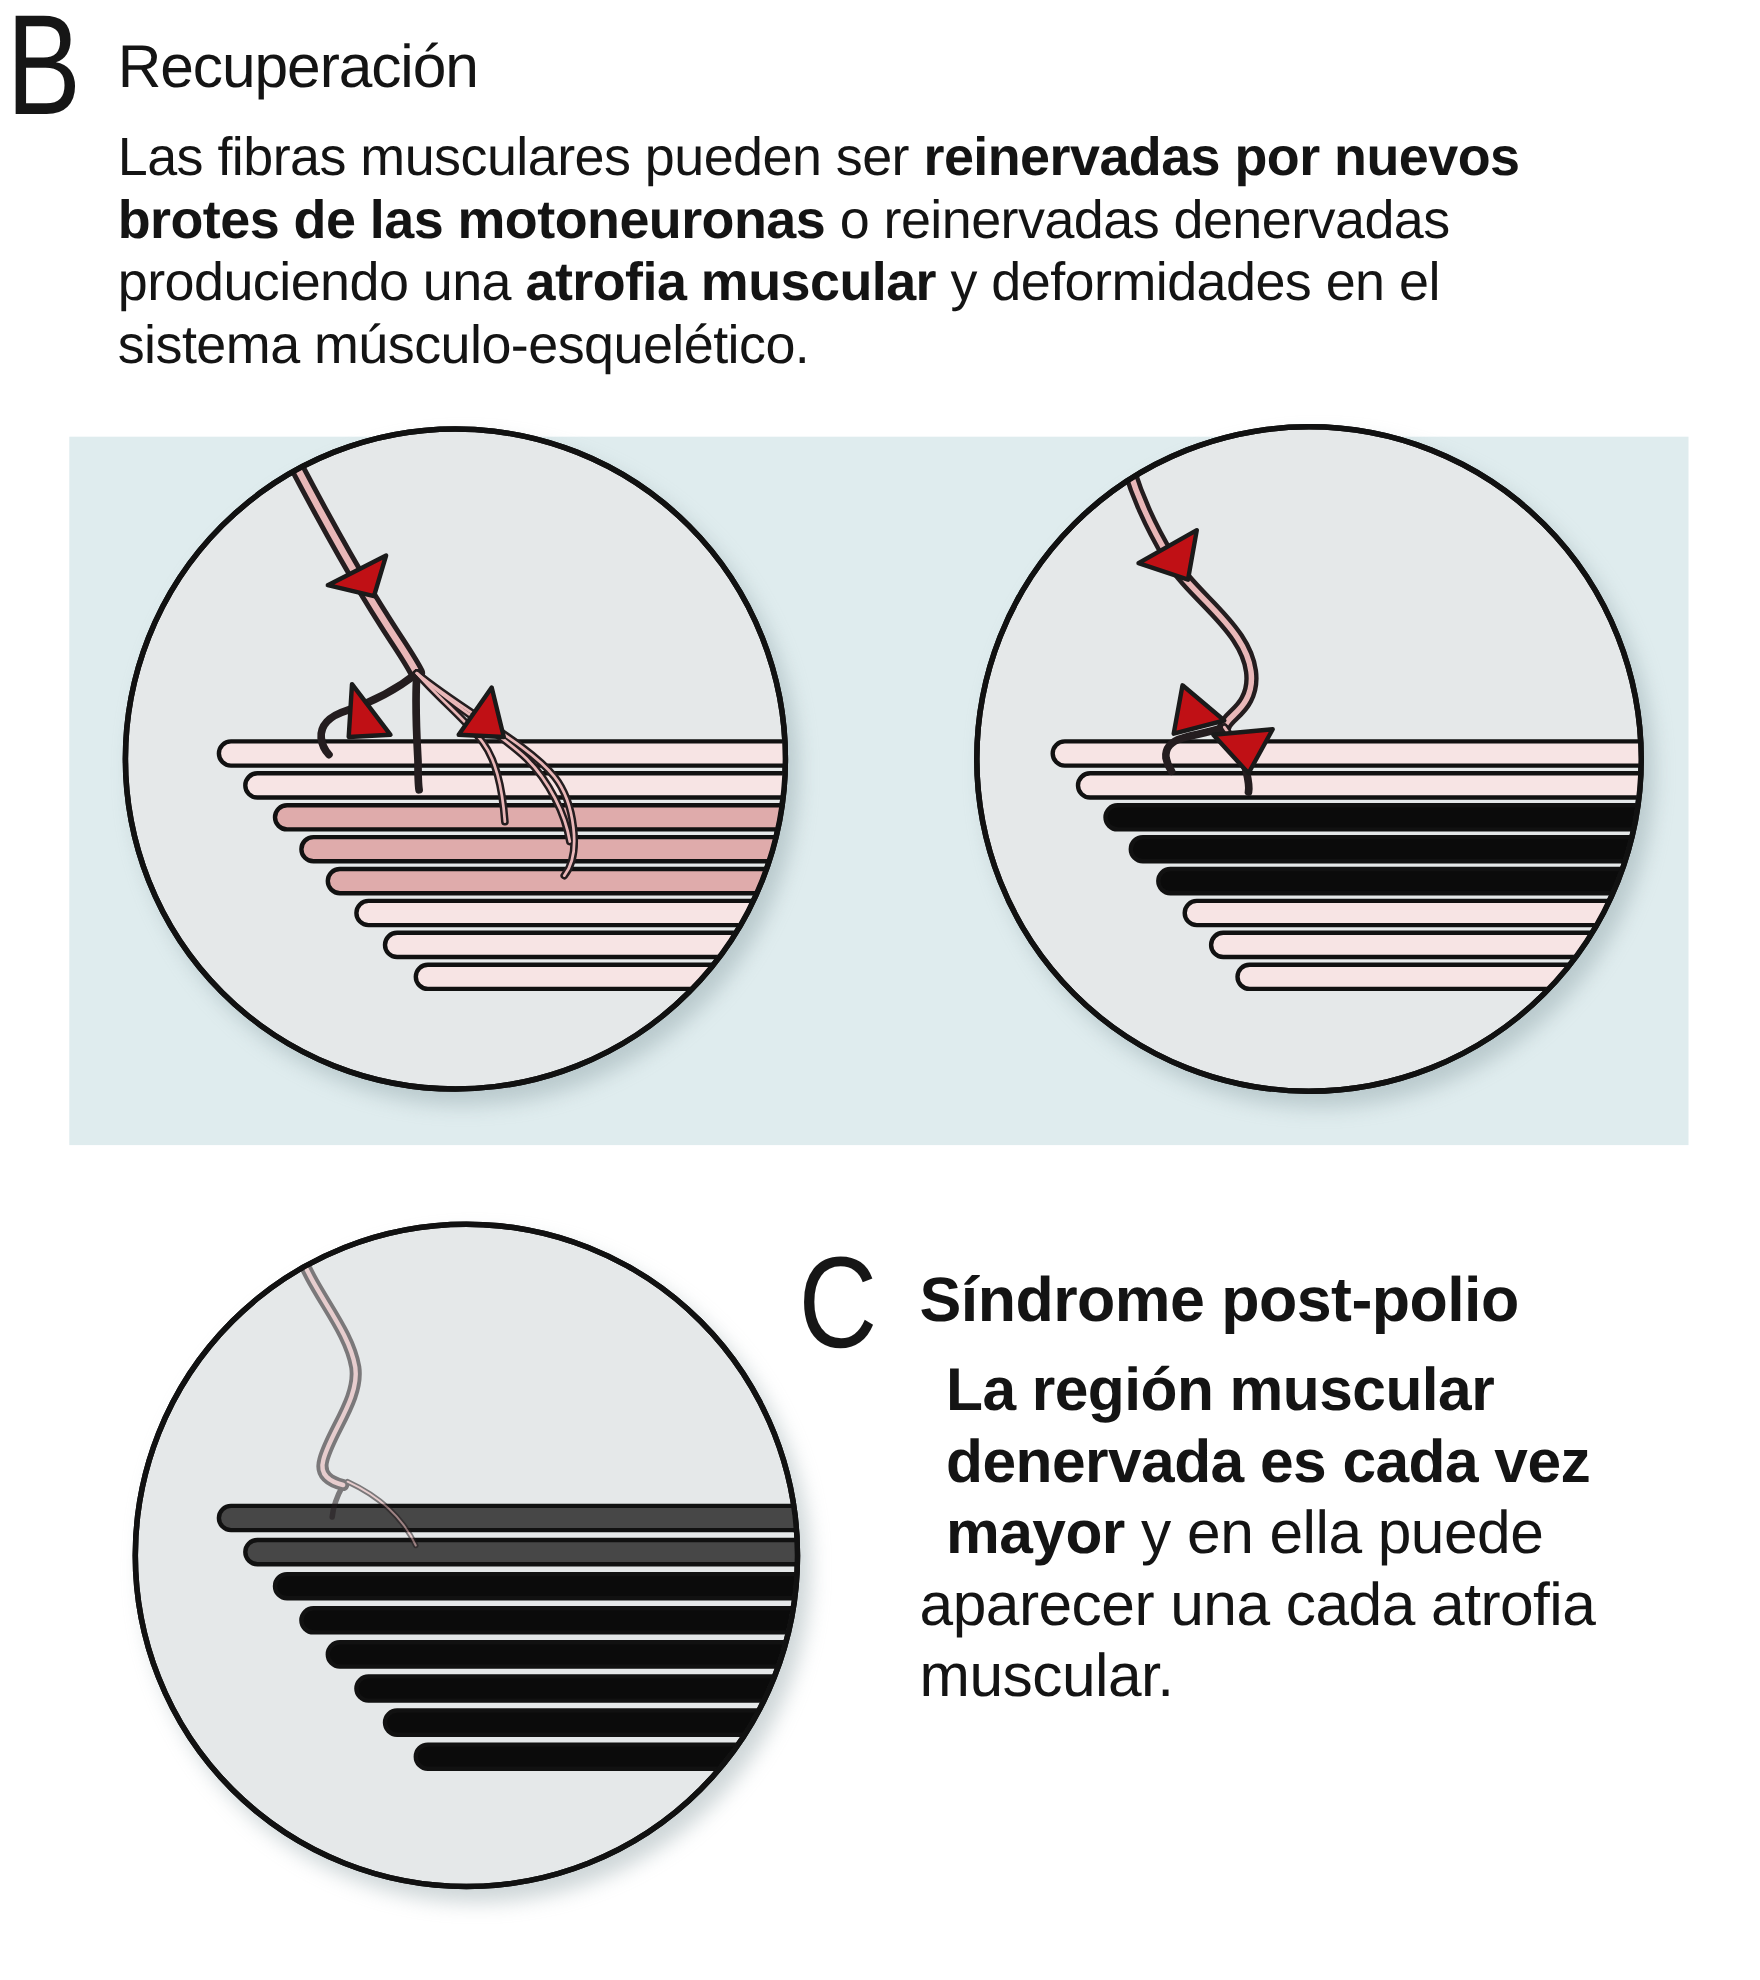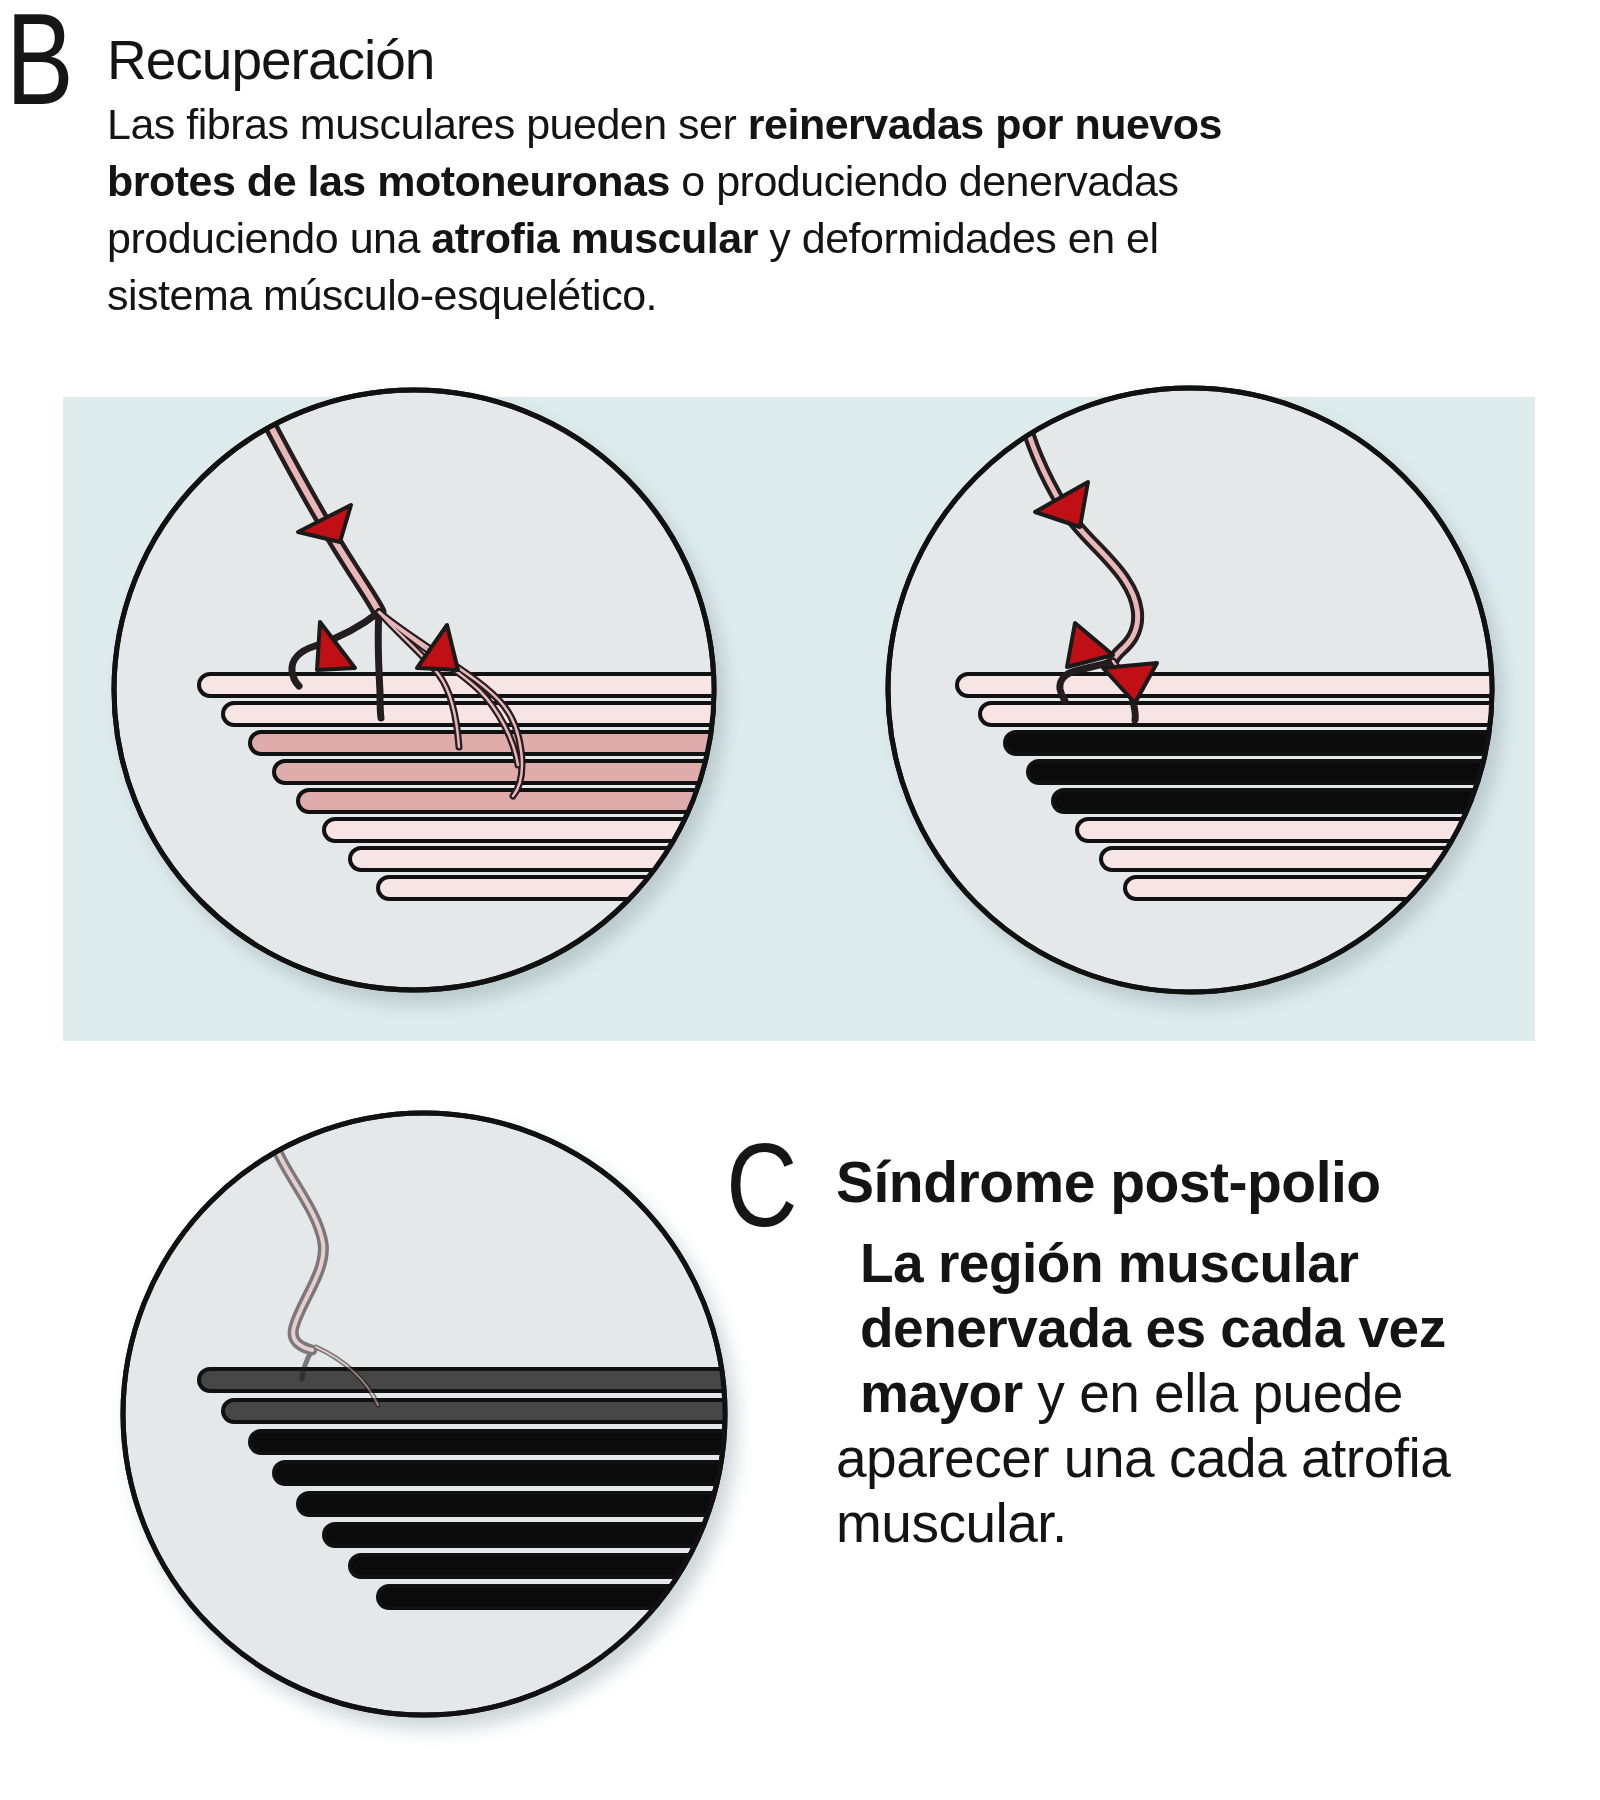--- a/index.html
+++ b/index.html
@@ -2,21 +2,21 @@
 <html><head>
 <meta charset="utf-8">
 <style>
   html,body{margin:0;padding:0;background:#fff;}
   .page{position:relative;width:1600px;height:1800px;background:#ffffff;overflow:hidden;
         font-family:"Liberation Sans",sans-serif;color:#141414;}
   .big-letter{position:absolute;font-size:130px;font-weight:400;line-height:1;color:#161616;
               transform:scaleX(.78);transform-origin:left top;letter-spacing:-2px;}
   .big-letter.c{font-size:118px;transform:scaleX(.84);}
   .sec-title{position:absolute;font-size:55px;font-weight:normal;letter-spacing:-1px;white-space:nowrap;}
-  .body-block{position:absolute;font-size:43px;line-height:57px;letter-spacing:-0.5px;white-space:nowrap;}
+  .body-block{position:absolute;font-size:49px;line-height:57px;letter-spacing:-0.5px;white-space:nowrap;margin-top:19px;}
   .body-block .b{font-weight:bold;}
   .c-block{position:absolute;font-size:55px;line-height:65px;letter-spacing:-0.5px;white-space:nowrap;}
   .c-block .heading{font-size:57px;font-weight:bold;margin-bottom:16px;}
   .c-block .b{font-weight:bold;margin-left:24px;}
   .band{position:absolute;left:63px;top:397px;width:1472px;height:644px;background:#dfecee;}
   svg.fig{position:absolute;filter:drop-shadow(9px 12px 9px rgba(125,148,152,0.38));}
   #fig-b1{left:108px;top:384px;}
   #fig-b2{left:882px;top:382px;}
   #fig-c{left:117px;top:1107px;}
   .nerve-out{fill:none;stroke:#241d1f;stroke-linecap:round;stroke-linejoin:round;}
@@ -26,21 +26,21 @@
 </head>
 <body>
 
 <div class="page">
 
   <div class="big-letter" style="left:6px;top:-6px;">B</div>
   <div class="sec-title" style="left:107px;top:28px;">Recuperación</div>
 
   <div class="body-block" style="left:107px;top:96px;">
     <div><span>Las fibras musculares pueden ser </span><span class="b">reinervadas por nuevos</span></div>
-    <div><span class="b">brotes de las motoneuronas</span><span> o produciendo denervadas</span></div>
+    <div><span class="b">brotes de las motoneuronas</span><span> o reinervadas denervadas</span></div>
     <div><span>produciendo una </span><span class="b">atrofia muscular</span><span> y deformidades en el</span></div>
     <div><span>sistema músculo-esquelético.</span></div>
   </div>
 
   <div class="band"></div>
 
   <svg id="fig-b1" class="fig" width="612" height="612" viewBox="0 0 612 612">
     <defs>
         <clipPath id="clip-b1">
           <circle cx="306" cy="306" r="298"></circle>

